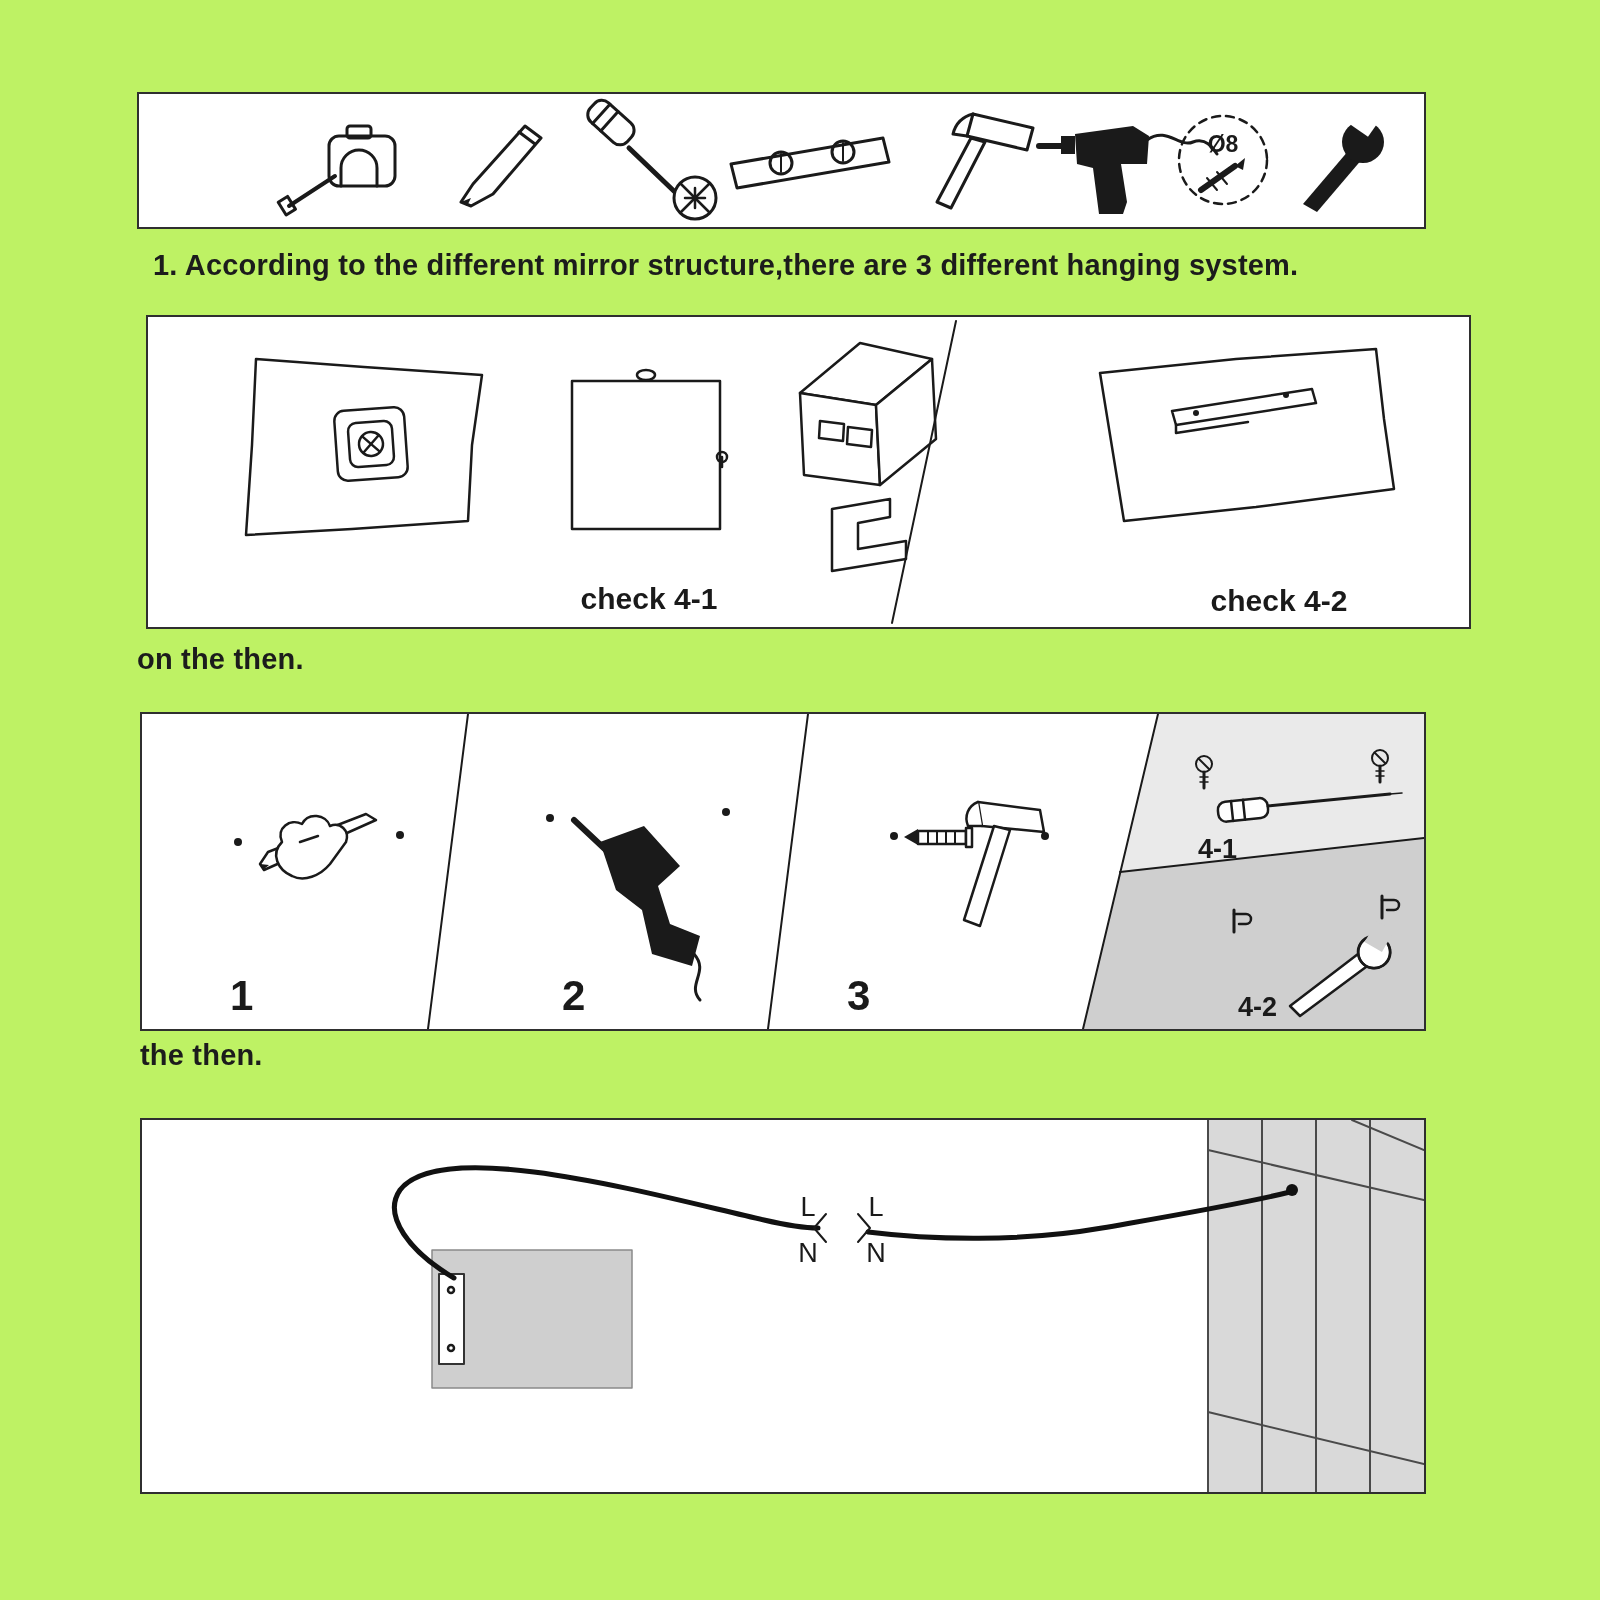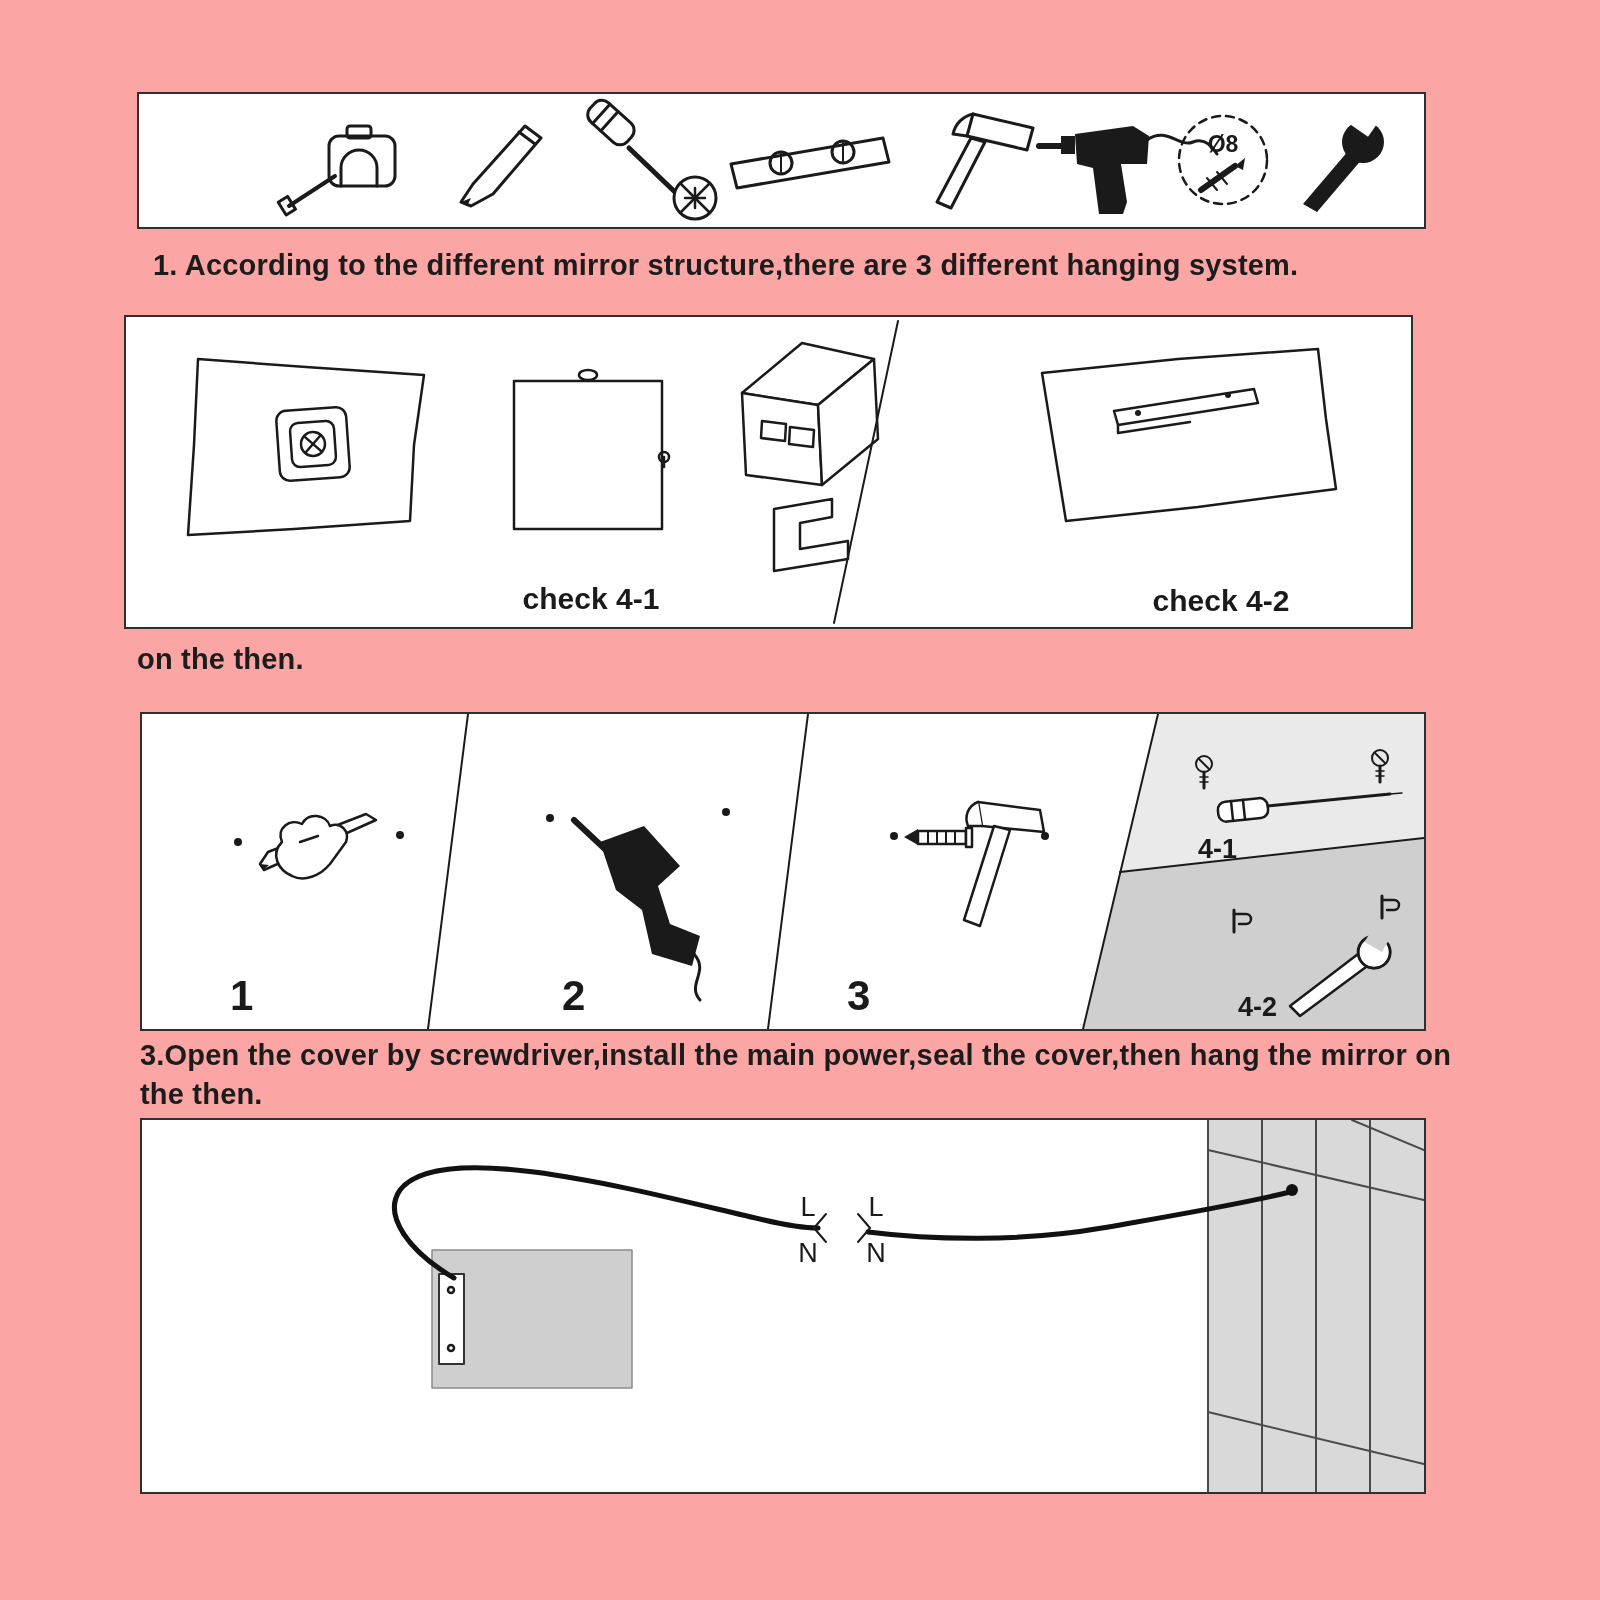--- a/index.html
+++ b/index.html
@@ -1,16 +1,16 @@
 <!DOCTYPE html>
 <html><head>
 <meta charset="utf-8">
 <style>
   html,body{margin:0;padding:0;background:#fff;}
-  .page{position:relative;width:1600px;height:1600px;background:#fca5a5;
+  .page{position:relative;width:1600px;height:1600px;background:#bef264;
         font-family:"Liberation Sans", sans-serif;color:#1a1a1a;overflow:hidden;}
   .box{position:absolute;border:2px solid #2f2f2f;background:#fff;}
   .heading{position:absolute;font-size:29px;font-weight:700;color:#1c1c1c;
            line-height:39px;letter-spacing:0.2px;white-space:nowrap;}
   svg{display:block;}
   svg text{font-family:"Liberation Sans", sans-serif;fill:#1a1a1a;}
   .lbl{font-weight:600;}
 </style>
 </head>
 <body>
@@ -83,21 +83,21 @@
         <circle cx="66" cy="34" r="21" fill="#1a1a1a" stroke="none"></circle>
         <rect x="56" y="-4" width="26" height="30" fill="#ffffff" stroke="none" transform="rotate(35 72 10)"></rect>
       </g>
     </svg>
   </div>
 
   <div class="heading" style="left:137px;top:246px;margin-left:16px;">
     <div>1. According to the different mirror structure,there are 3 different hanging system.</div>
   </div>
 
-  <div class="box" style="left:124px;top:315px;width:1285px;height:310px;">
+  <div class="box" style="left:146px;top:315px;width:1285px;height:310px;padding-left:36px;">
     <svg width="1285" height="310" viewBox="0 0 1285 310" stroke="#1a1a1a" stroke-width="2.5" fill="none" stroke-linejoin="round" stroke-linecap="round">
 
       <g>
         <polygon points="72,42 180,50 298,58 288,128 284,204 168,212 62,218 68,128" fill="#fff"></polygon>
         <g transform="rotate(-4 187 127)">
           <rect x="152" y="92" width="70" height="70" rx="10"></rect>
           <rect x="165" y="105" width="44" height="44" rx="8"></rect>
           <circle cx="187" cy="127" r="12"></circle>
           <line x1="179" y1="119" x2="195" y2="135"></line>
           <line x1="179" y1="135" x2="195" y2="119"></line>
@@ -224,21 +224,20 @@
         <polygon points="1158,302 1148,292 1216,240 1228,250" fill="#fff"></polygon>
         <circle cx="1232" cy="238" r="16" fill="#fff"></circle>
         <rect x="1228" y="212" width="20" height="24" fill="#cfcfcf" stroke="none" transform="rotate(30 1240 222)"></rect>
         <path d="M1222,226 A16,16 0 1 0 1246,230" stroke-width="2.5"></path>
       </g>
       <text x="1096" y="302" font-size="27" font-weight="600" stroke="none" fill="#1a1a1a">4-2</text>
     </svg>
   </div>
 
   <div class="heading" style="left:140px;top:1036px;">
-    <div>3.Open the cover by screwdriver,install the main power,seal the cover,then hang the mirror on</div>
     <div>the then.</div>
   </div>
 
   <div class="box" style="left:140px;top:1118px;width:1282px;height:372px;">
     <svg width="1282" height="372" viewBox="0 0 1282 372" stroke="#1a1a1a" stroke-width="2.5" fill="none" stroke-linejoin="round" stroke-linecap="round">
 
       <g>
         <rect x="1066" y="0" width="216" height="372" fill="#d9d9d9" stroke="none"></rect>
         <line x1="1066" y1="0" x2="1066" y2="372" stroke="#4a4a4a" stroke-width="2"></line>
         <line x1="1120" y1="0" x2="1120" y2="372" stroke="#4a4a4a" stroke-width="2"></line>

